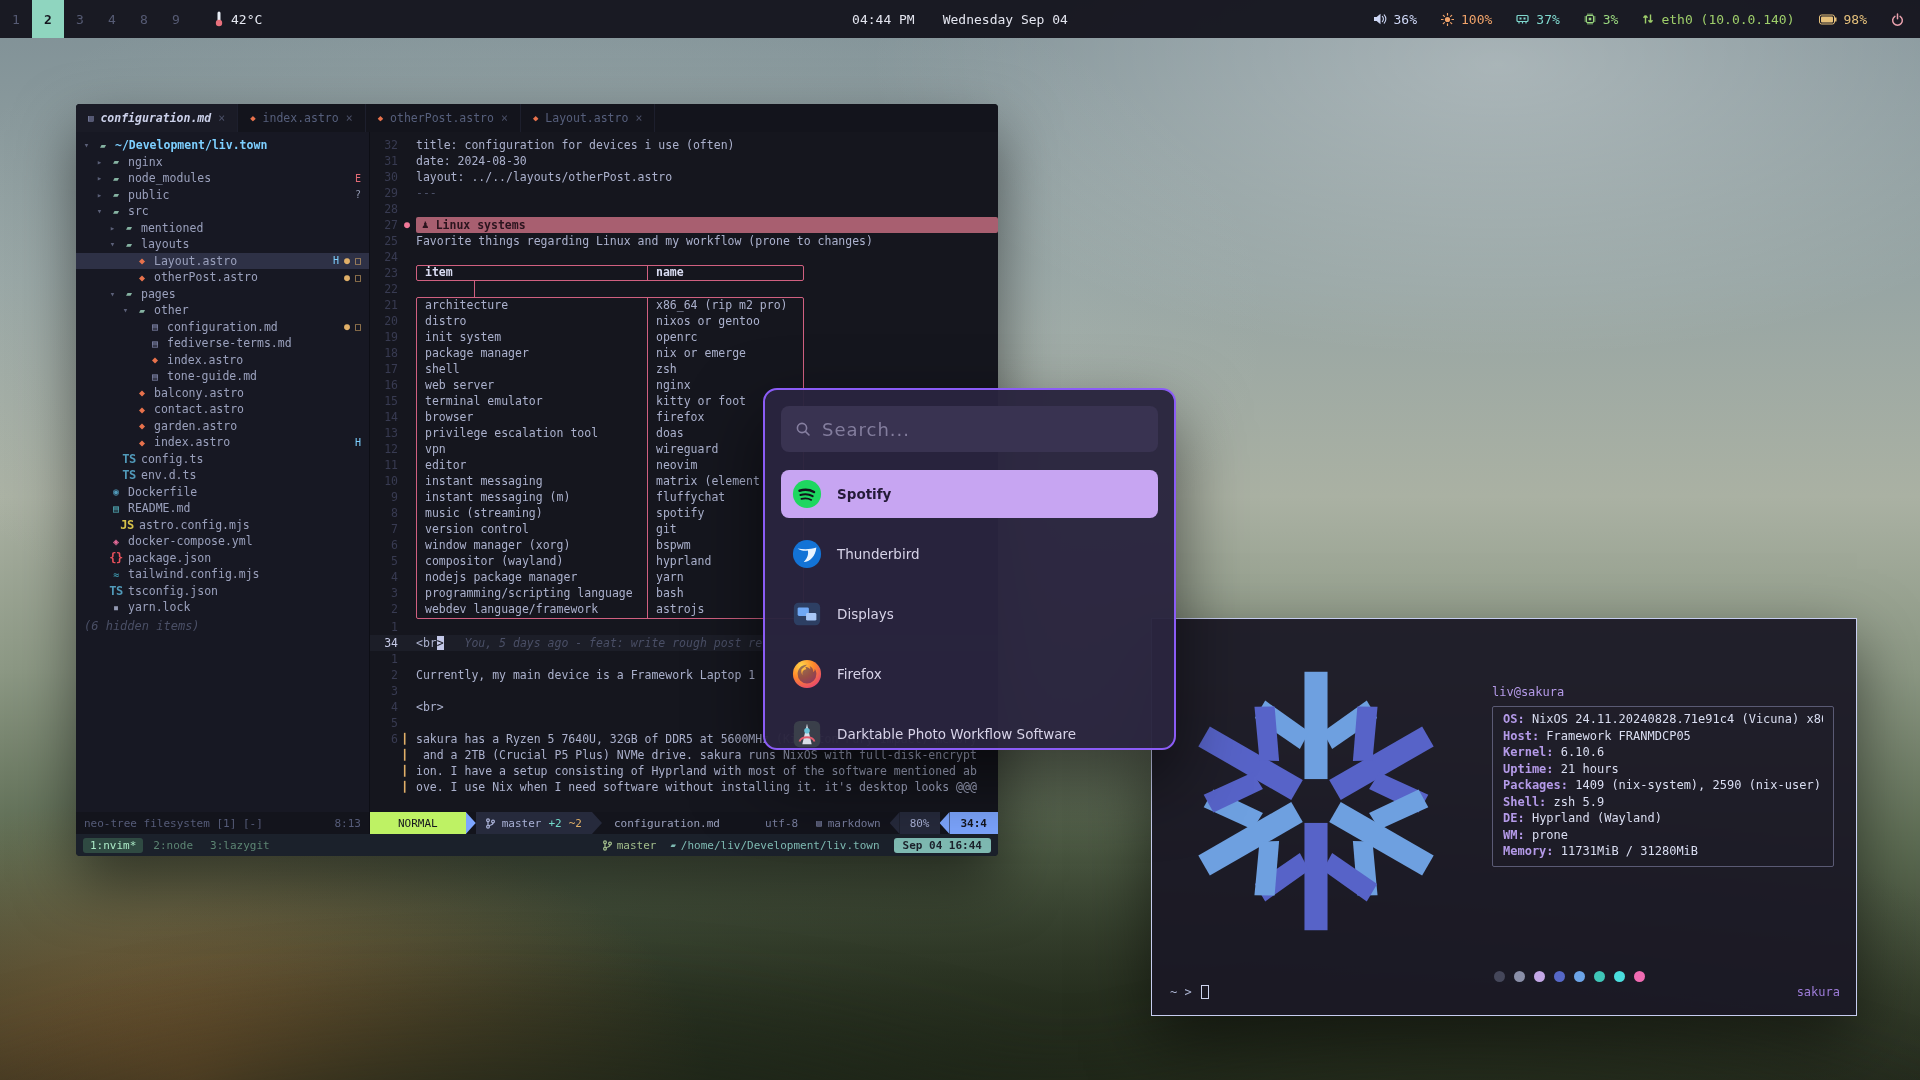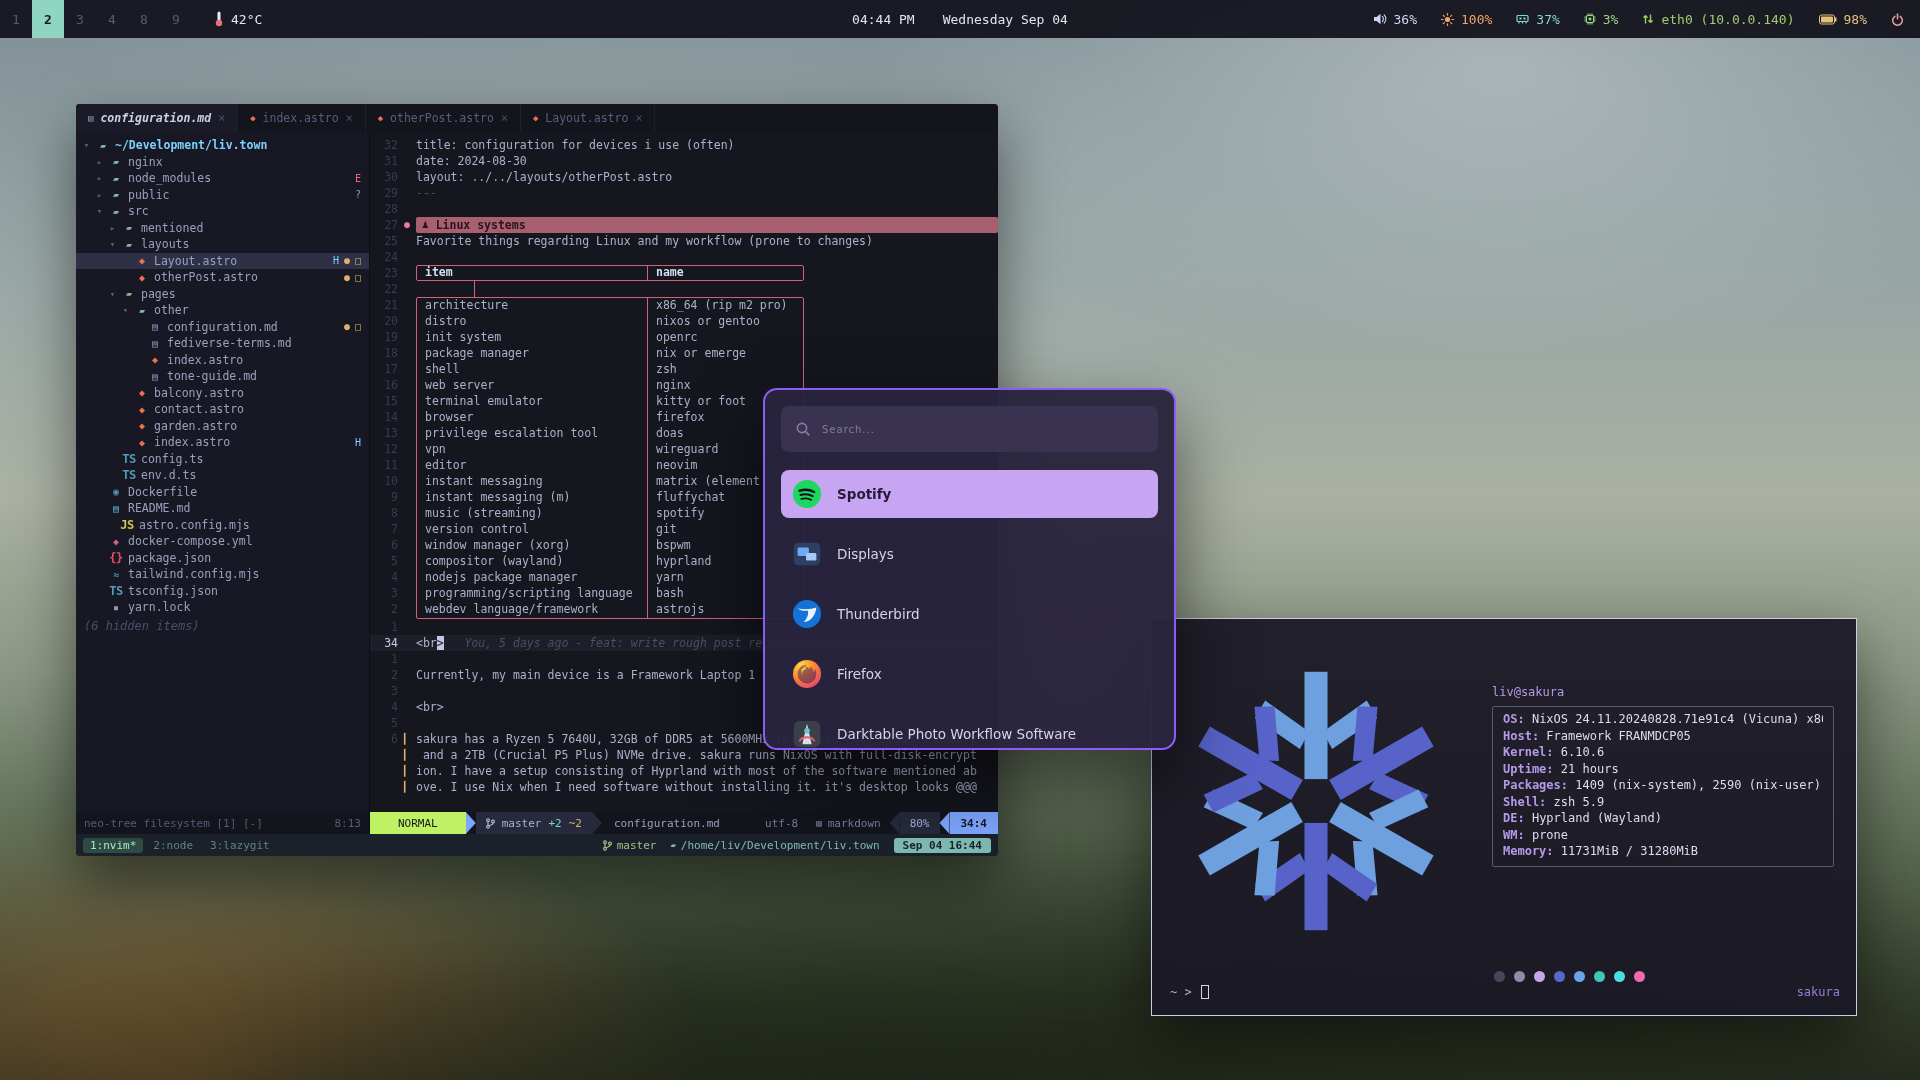--- a/index.html
+++ b/index.html
@@ -101,21 +101,21 @@
   .tmux-right{margin-left:auto;display:flex;align-items:center;gap:14px}
   .tm-branch{display:flex;align-items:center;gap:5px;color:#a3be8c}
   .tm-path{color:#7fbbb3;display:flex;align-items:center;gap:5px}
   .tm-date{background:#7fbbb3;color:#1b212b;padding:1px 9px;border-radius:3px;font-weight:bold}
   
   .launcher{position:absolute;left:763px;top:388px;width:413px;height:362px;z-index:5;
     background:rgba(41,36,62,.97);border:2px solid #8b5cf6;border-radius:14px;overflow:hidden;
     box-shadow:0 30px 70px rgba(0,0,0,.55);font-family:"DejaVu Sans",sans-serif}
   .searchbox{margin:16px;height:46px;background:#393351;border-radius:8px;display:flex;align-items:center;
     gap:11px;padding:0 14px}
-  .searchbox input{flex:1;background:none;border:0;outline:none;color:#86efac;font-size:10px;font-family:inherit}
+  .searchbox input{flex:1;background:none;border:0;outline:none;color:#86efac;font-size:18px;font-family:inherit}
   .searchbox input::placeholder{color:#837d9d;letter-spacing:1px}
   .apps{padding:2px 16px 0 16px;display:flex;flex-direction:column;gap:12px}
   .app{height:48px;border-radius:8px;display:flex;align-items:center;gap:15px;padding:0 11px;
     color:#d7d3e8;font-size:13.5px;cursor:pointer}
   .app.sel{background:#c7a5f2;color:#241a38;font-weight:bold}
   .app-icon{width:30px;height:30px;flex:none}
   .app-icon svg{width:100%;height:100%;display:block}
   
   .term{position:absolute;left:1151px;top:618px;width:706px;height:398px;z-index:3;
     background:rgba(26,24,37,.95);border:1px solid #c7cdf0;box-shadow:0 24px 60px rgba(0,0,0,.5);
@@ -531,35 +531,35 @@
               <path d="M8 12.5c5.5-1.6 11.5-.9 15.5 1.4" stroke="#10131a" stroke-width="2.6" fill="none" stroke-linecap="round"></path>
               <path d="M9 17c4.6-1.3 9.6-.7 13 1.3" stroke="#10131a" stroke-width="2.2" fill="none" stroke-linecap="round"></path>
               <path d="M10 21.2c3.8-1 7.8-.5 10.6 1.1" stroke="#10131a" stroke-width="1.9" fill="none" stroke-linecap="round"></path>
             </svg>
           </span>
     <span class="app-label">Spotify</span>
   </div>
         <div class="app">
     <span class="app-icon">
             <svg viewBox="0 0 32 32">
+              <circle cx="16" cy="16" r="15" fill="#1373d6"></circle>
+              <path d="M6 10c6 1.2 14 1.2 20-1-1 9.5-7 15.5-13.5 15.5 4.2-4 5.4-9.3 4.3-12.3-3.2 1-7.8.1-10.8-2.2z" fill="#eaf4ff"></path>
+            </svg>
+          </span>
+    <span class="app-label">Thunderbird</span>
+  </div>
+        <div class="app">
+    <span class="app-icon">
+            <svg viewBox="0 0 32 32">
               <rect x="2" y="4" width="28" height="24" rx="5" fill="#2d3f63"></rect>
               <rect x="6" y="9" width="12" height="9" rx="1.5" fill="#6fa8f5"></rect>
               <rect x="15" y="15" width="11" height="8" rx="1.5" fill="#a8c8f8"></rect>
             </svg>
           </span>
     <span class="app-label">Displays</span>
-  </div>
-        <div class="app">
-    <span class="app-icon">
-            <svg viewBox="0 0 32 32">
-              <circle cx="16" cy="16" r="15" fill="#1373d6"></circle>
-              <path d="M6 10c6 1.2 14 1.2 20-1-1 9.5-7 15.5-13.5 15.5 4.2-4 5.4-9.3 4.3-12.3-3.2 1-7.8.1-10.8-2.2z" fill="#eaf4ff"></path>
-            </svg>
-          </span>
-    <span class="app-label">Thunderbird</span>
   </div>
         <div class="app">
     <span class="app-icon">
             <svg viewBox="0 0 32 32">
               <defs>
                 <radialGradient id="ffg" cx="30%" cy="20%" r="95%">
                   <stop offset="0%" stop-color="#ffd54a"></stop>
                   <stop offset="45%" stop-color="#ff8a2a"></stop>
                   <stop offset="100%" stop-color="#e23b7a"></stop>
                 </radialGradient>

